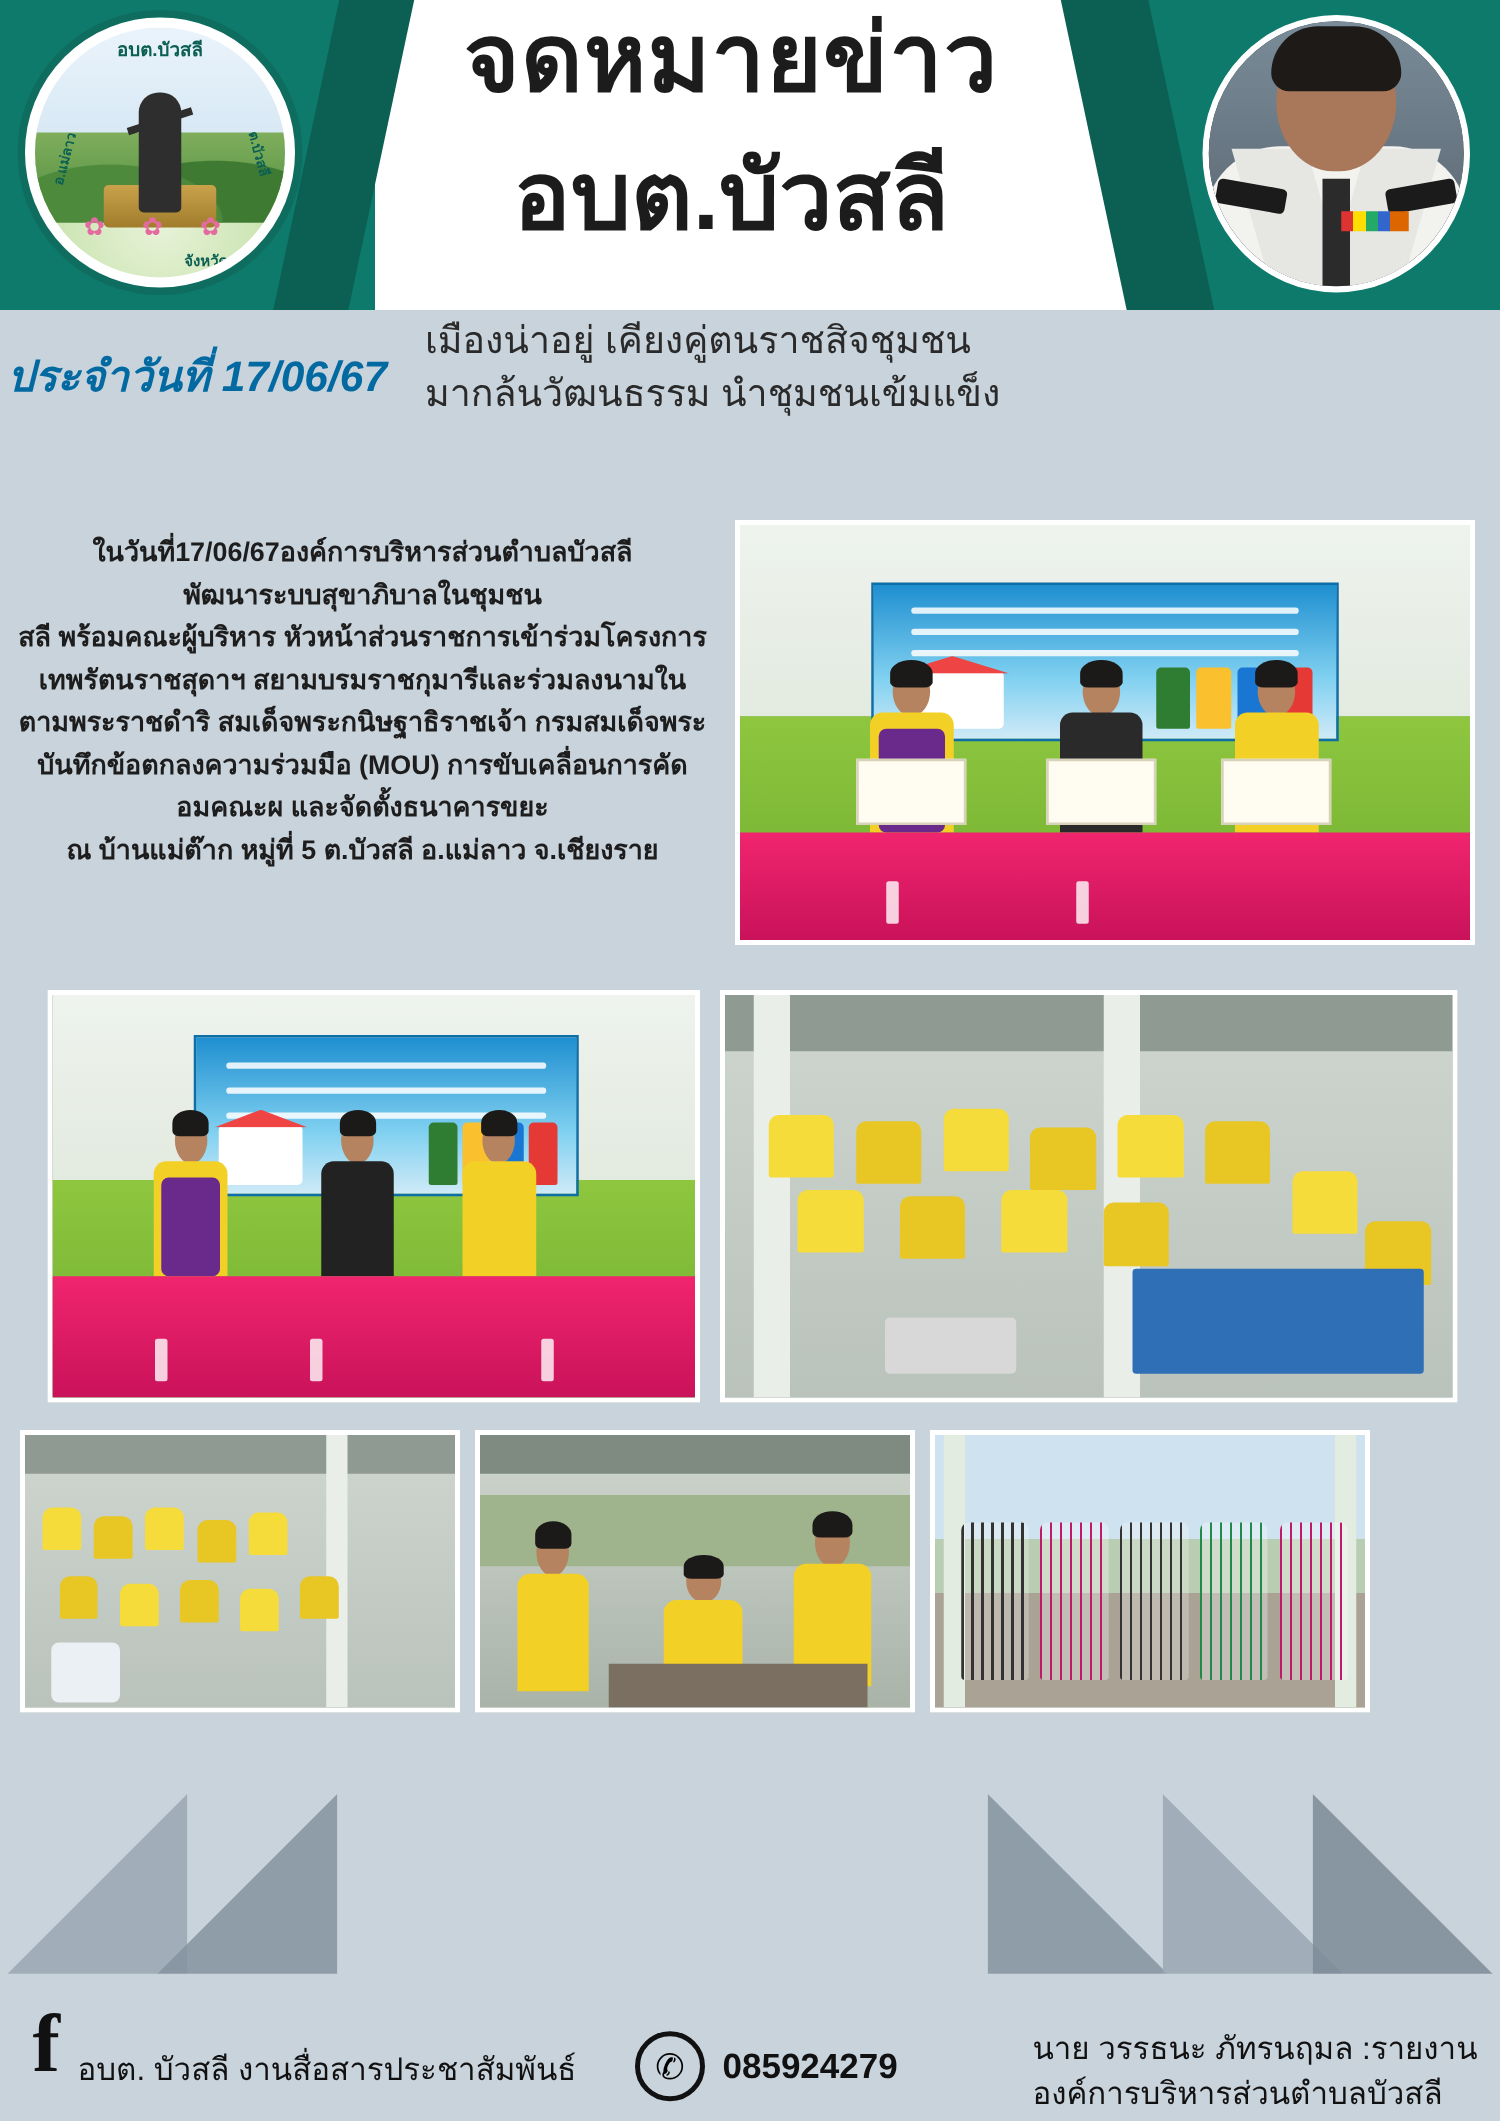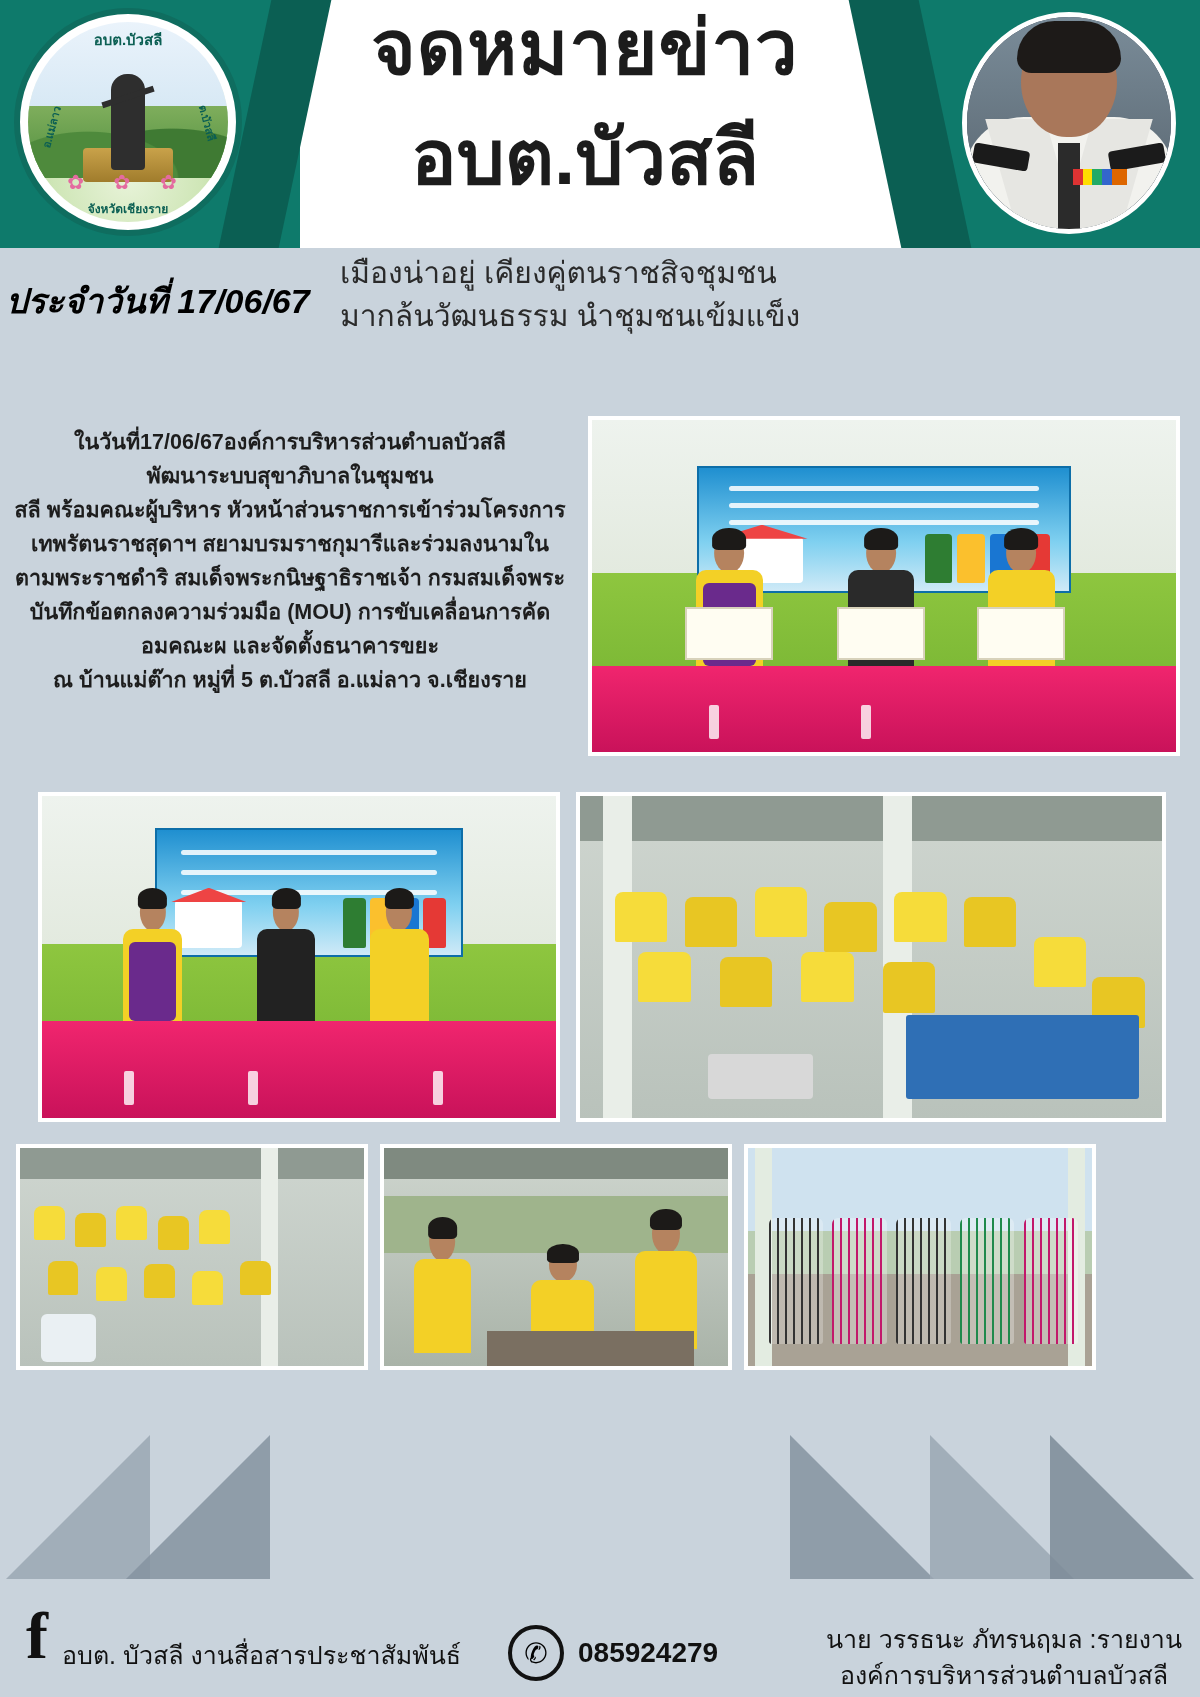--- a/index.html
+++ b/index.html
@@ -86,21 +86,21 @@
     color: #e46ba0; font-size: 20px; letter-spacing: 12px;
   }
   .logo-ring-text {
     position: absolute; inset: 0;
     color: #0b5f53; font-weight: bold; font-size: 15px;
   }
   .logo-ring-text .t-top {
     position: absolute; top: 6px; left: 0; right: 0; text-align: center;
   }
   .logo-ring-text .t-bottom {
-    position: absolute; bottom: 4px; left: 0; right: 0; text-align: center; font-size: 12px;
+    position: absolute; bottom: 4px; left: 0; right: 0; text-align: right; font-size: 12px;
   }
   .logo-ring-text .t-left {
     position: absolute; left: 2px; top: 48%; font-size: 11px; transform: rotate(-75deg);
   }
   .logo-ring-text .t-right {
     position: absolute; right: 2px; top: 46%; font-size: 11px; transform: rotate(75deg);
   }
 
   .header-title {
     position: absolute; left: 300px; right: 330px; top: 10px;
@@ -154,21 +154,21 @@
   }
 
   
   .vision {
     position: relative;
     height: 168px;
     background: #c9d3dc;
   }
   .date-badge {
     position: absolute; left: 0; top: 26px;
-    color: #000000;
+    color: #0369a1;
     font-size: 34px; font-weight: bold;
     font-style: italic;
     padding-left: 6px;
     text-align: right;
   }
   .vision-text {
     position: absolute; left: 340px; top: 4px;
     color: #2a2a2a; font-size: 30px; line-height: 1.42;
     text-align: left;
   }
@@ -280,21 +280,21 @@
     width: 56px; height: 56px; border: 4px solid #111; border-radius: 50%;
     display: flex; align-items: center; justify-content: center;
     font-size: 28px;
   }
   .phone-num {
     position: absolute; left: 578px; top: 58px;
     font-size: 28px; color: #111; font-weight: bold;
   }
   .reporter {
     position: absolute; right: 18px; top: 42px;
-    text-align: center; font-size: 25px; color: #111; line-height: 1.45;
+    text-align: left; font-size: 25px; color: #111; line-height: 1.45;
   }
 </style>
 </head>
 <body>
 
 <div class="header">
   <div class="header-band-left"></div>
   <div class="header-band-left2"></div>
   <div class="header-band-right"></div>
   <div class="header-band-right2"></div>

